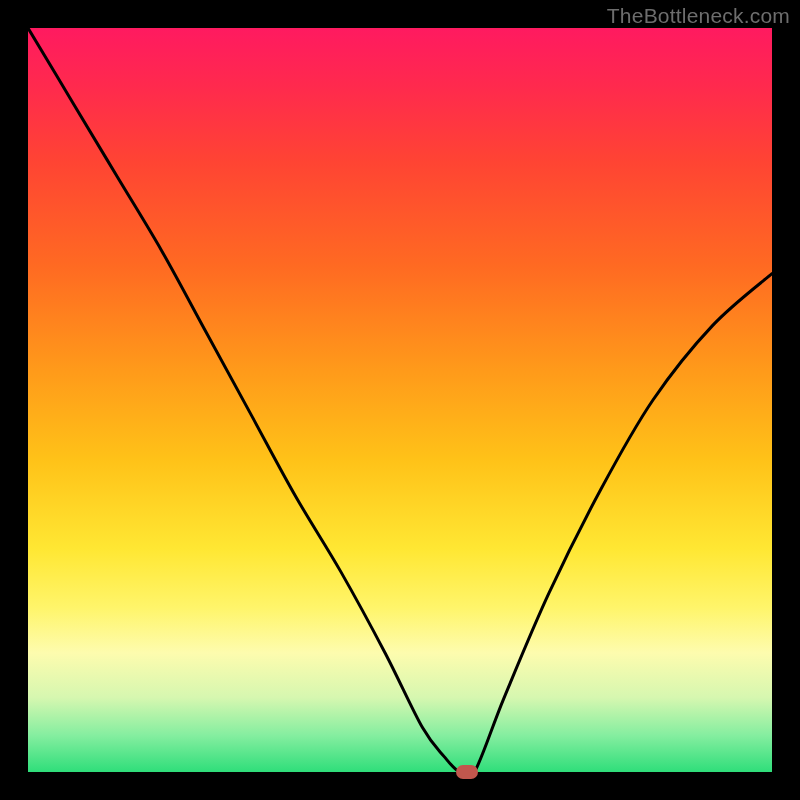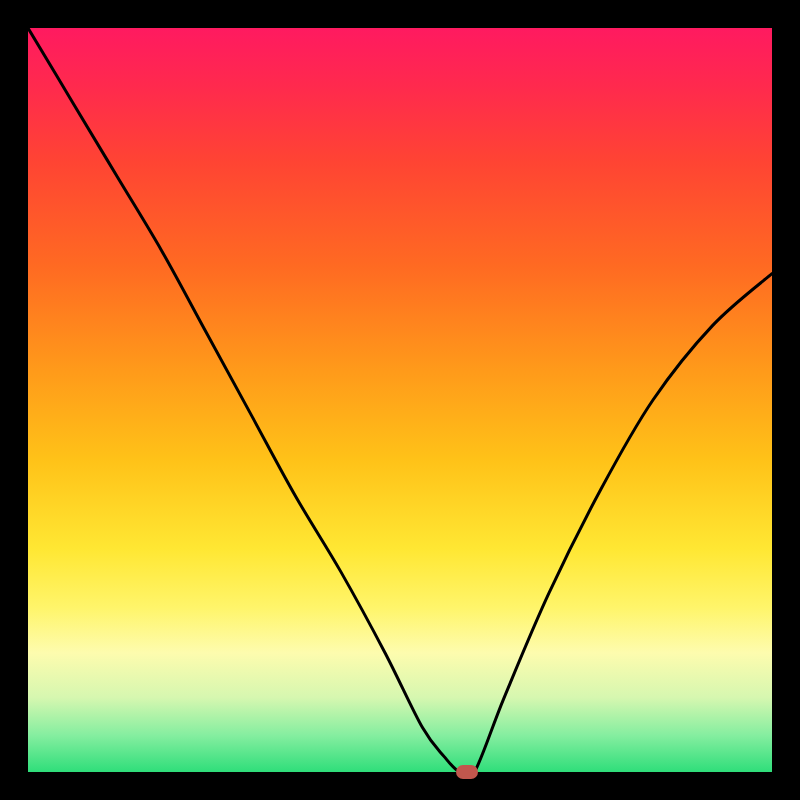--- a/index.html
+++ b/index.html
@@ -65,19 +65,20 @@
     height: 14px;
     border-radius: 7px;
     background: #c1574d;
     transform: translate(-50%, -50%);
   }
 </style>
 </head>
 <body>
 
 <div class="frame">
+  <div class="watermark">TheBottleneck.com</div>
   <div class="plot">
     <svg class="curve" viewBox="0 0 744 744" preserveAspectRatio="none">
       <path id="curve-path" fill="none" stroke-width="3" stroke-linecap="round" stroke-linejoin="round" d="M 0 0 C 7.44 12.399999999999997, 29.759999999999998 49.59999999999998, 44.64 74.39999999999998 C 59.52 99.19999999999997, 74.4 123.99999999999994, 89.28 148.79999999999995 C 104.16 173.59999999999997, 119.03999999999999 197.16000000000003, 133.92 223.20000000000005 C 148.79999999999998 249.24000000000007, 163.68 277.76000000000005, 178.56 305.04 C 193.44 332.32, 208.32 359.6, 223.2 386.88 C 238.07999999999998 414.15999999999997, 252.95999999999998 442.68, 267.84 468.72 C 282.71999999999997 494.76000000000005, 297.59999999999997 517.08, 312.47999999999996 543.12 C 327.35999999999996 569.16, 343.48 598.9200000000001, 357.12 624.96 C 370.76 651, 384.4 682, 394.32 699.36 C 404.24 716.72, 410.44000000000005 721.6800000000001, 416.64000000000004 729.12 C 422.84000000000003 736.56, 426.56 741.52, 431.52 744 C 436.47999999999996 746.48, 438.96 756.4, 446.4 744 C 453.84 731.6, 463.76000000000005 699.36, 476.16 669.6 C 488.56 639.84, 504.67999999999995 600.1600000000001, 520.8 565.44 C 536.92 530.72, 555.52 493.52, 572.88 461.28 C 590.24 429.03999999999996, 606.3599999999999 399.28, 624.9599999999999 372 C 643.56 344.72, 664.64 318.68, 684.48 297.6 C 704.32 276.52000000000004, 734.08 254.2, 744 245.51999999999998" stroke="#000000"></path>
     </svg>
     <div class="marker" id="min-marker" style="left: 438.96px; top: 744px; background: rgb(193, 87, 77);"></div>
   </div>
 </div>
 
 </body></html>

